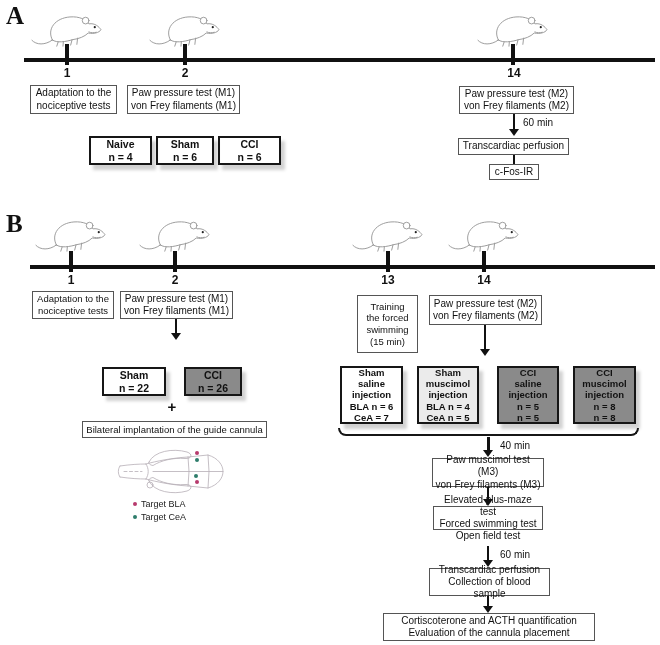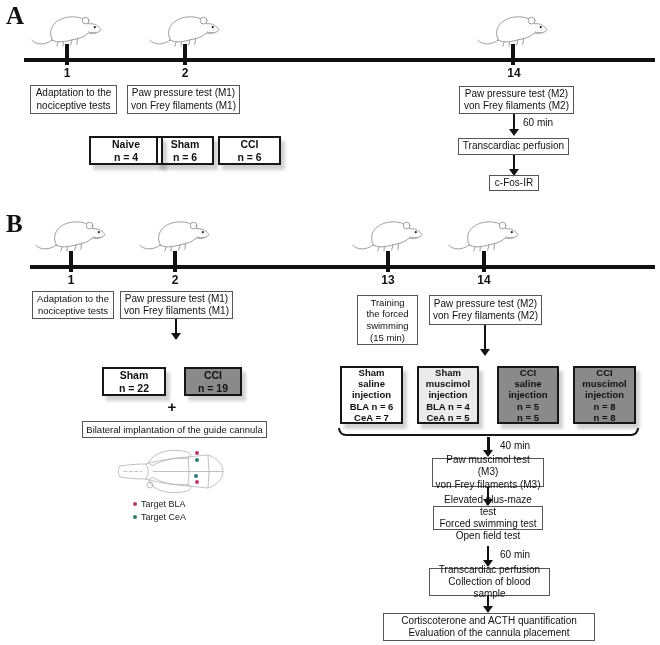--- a/index.html
+++ b/index.html
@@ -86,23 +86,23 @@
       <i class="stem"></i>
       <i class="head"></i>
     </div>
   <div class="delay" style="left:523px;top:117px;">60 min</div>
 
   <div class="box" style="left:458px;top:138px;width:111px;height:17px;">Transcardiac perfusion</div>
   <div class="arrow" style="left:509px;top:155px;height:21px;">
       <i class="stem"></i>
       <i class="head"></i>
     </div>
-  <div class="box" style="left:489px;top:175px;width:50px;height:16px;">c-Fos-IR</div>
-
-  <div class="gbox" style="left:89px;top:136px;width:74px;height:29px;">
+  <div class="box" style="left:489px;top:164px;width:50px;height:16px;">c-Fos-IR</div>
+
+  <div class="gbox" style="left:89px;top:136px;width:63px;height:29px;">
     <span><b>Naive</b><br><span>n = 4</span></span>
   </div>
   <div class="gbox" style="left:156px;top:136px;width:58px;height:29px;">
     <span><b>Sham</b><br><span>n = 6</span></span>
   </div>
   <div class="gbox" style="left:218px;top:136px;width:63px;height:29px;">
     <span><b>CCI</b><br><span>n = 6</span></span>
   </div>
 
   <div class="plabel" style="left:6px;top:210px;">B</div>
@@ -138,21 +138,21 @@
 
   <div class="arrow" style="left:171px;top:319px;height:21px;">
       <i class="stem"></i>
       <i class="head"></i>
     </div>
 
   <div class="gbox" style="left: 102px; top: 367px; width: 64px; height: 29px; background: rgb(255, 255, 255);">
     <span><b>Sham</b><br><span>n = 22</span></span>
   </div>
   <div class="gbox" style="left: 184px; top: 367px; width: 58px; height: 29px; background: rgb(138, 138, 138);">
-    <span><b>CCI</b><br><span>n = 19</span></span>
+    <span><b>CCI</b><br><span>n = 26</span></span>
   </div>
 
   <div class="plus" style="left:172px;top:398px;">+</div>
   <div class="box small" style="left:82px;top:421px;width:185px;height:17px;">Bilateral implantation of the guide cannula</div>
 
   <svg class="skull" style="left:117px;top:443px;" width="108" height="57" viewBox="0 0 216 114">
     <g fill="none" stroke="#b6aeb6" stroke-width="1.6" stroke-linecap="round">
       <path d="M6,46 C26,43 44,42 58,42"></path>
         <path d="M6,68 C26,71 44,72 58,72"></path>
       <path d="M6,46 C1.5,52 1.5,62 6,68"></path>
@@ -174,21 +174,21 @@
 
   <div class="legend-row" style="left:133px;top:499px;">
     <span class="ldot" style="background: rgb(183, 58, 109);"></span>
     <span>Target BLA</span>
   </div>
   <div class="legend-row" style="left:133px;top:512px;">
     <span class="ldot" style="background: rgb(46, 125, 107);"></span>
     <span>Target CeA</span>
   </div>
 
-  <div class="box small" style="left:357px;top:295px;width:61px;height:50px;">Training
+  <div class="box small" style="left:357px;top:295px;width:61px;height:58px;">Training
 the forced
 swimming
 (15 min)</div>
   <div class="box" style="left:429px;top:295px;width:113px;height:30px;">Paw pressure test (M2)
 von Frey filaments (M2)</div>
   <div class="arrow" style="left:480px;top:325px;height:31px;">
       <i class="stem"></i>
       <i class="head"></i>
     </div>
 

